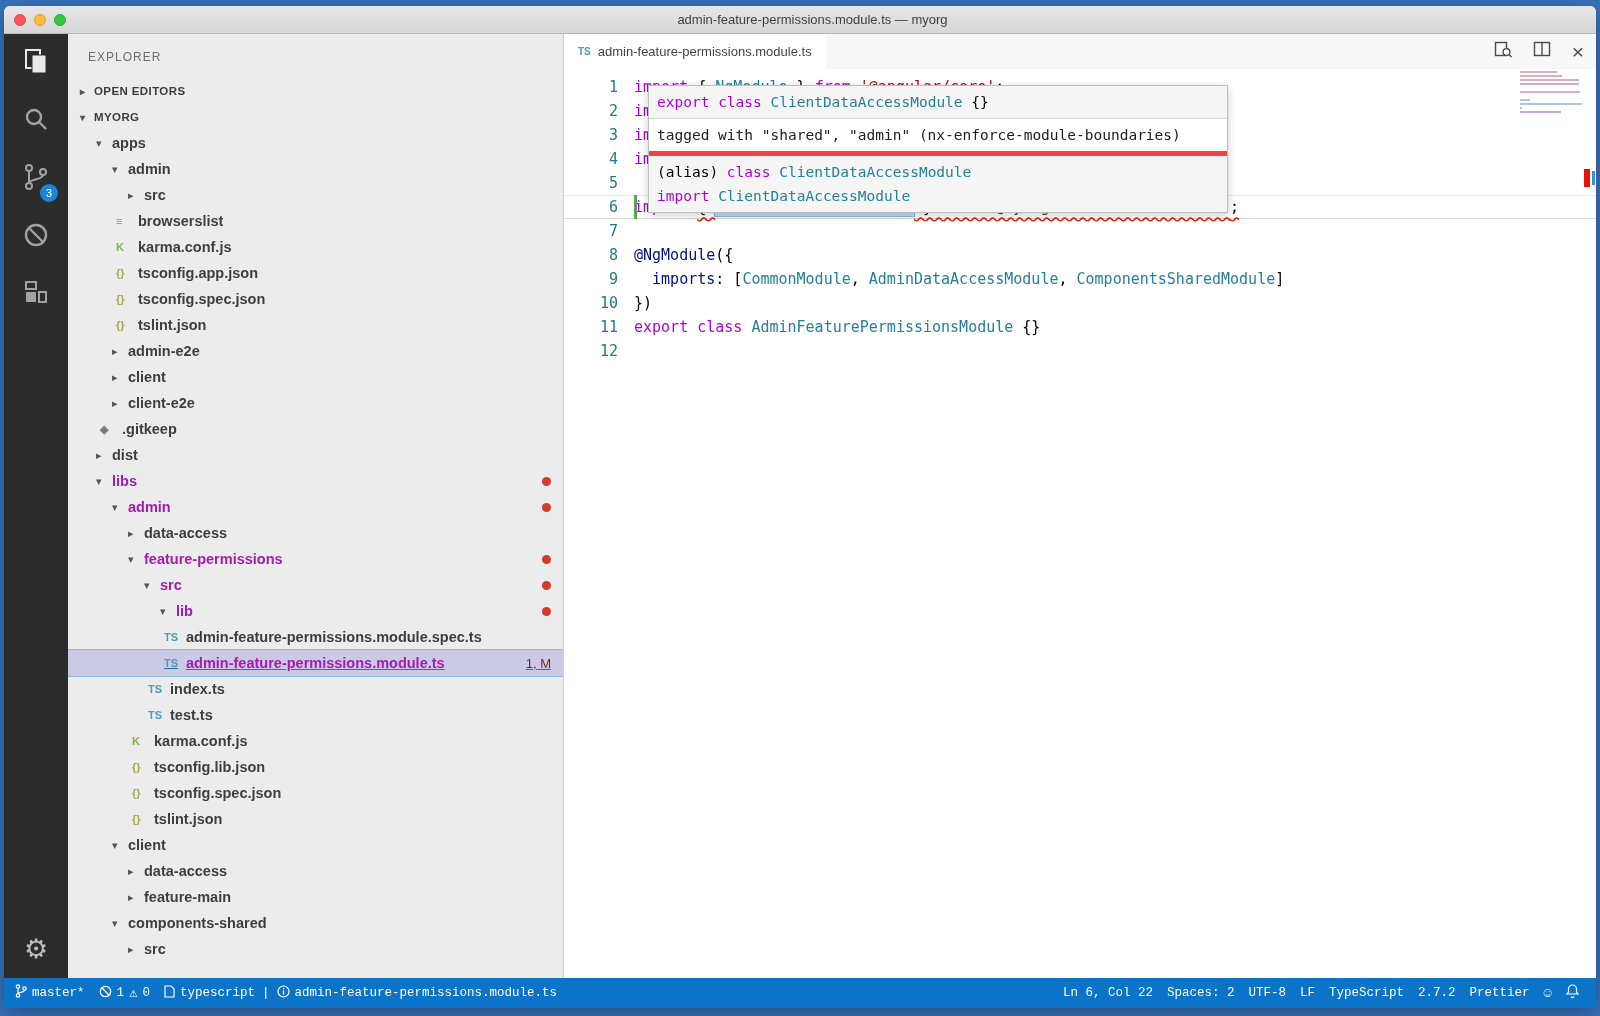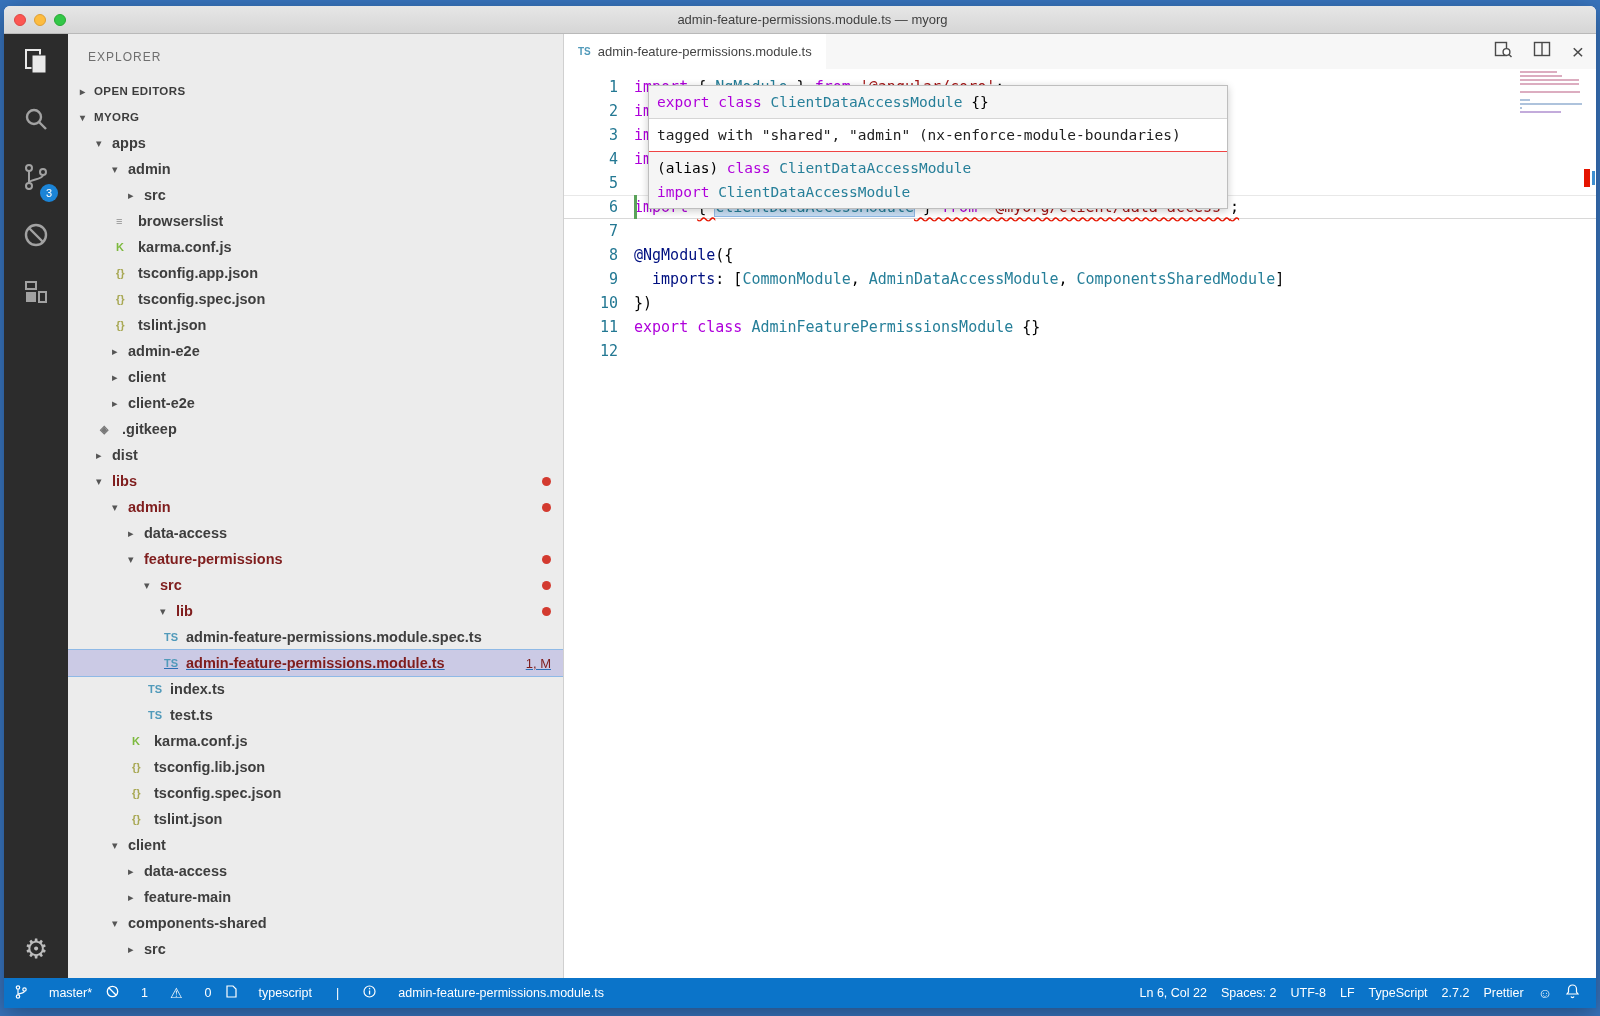--- a/index.html
+++ b/index.html
@@ -36,21 +36,21 @@
   .section-header { height:26px; display:flex; align-items:center; font-size:11.5px; font-weight:bold;
     letter-spacing:.4px; color:#3C3C3C; padding-left:12px; cursor:pointer; }
   .section-header .arrow { width:14px; font-size:10px; color:#555; }
   .trow { height:26px; display:flex; align-items:center; padding-right:12px; font-size:14.5px; color:#3E3E3E; cursor:pointer; white-space:nowrap; }
   .trow .arrow { width:16px; flex:none; font-size:11px; color:#555; }
   .trow .ficon { width:22px; flex:none; font-size:11px; font-weight:bold; }
   .trow .flabel { overflow:hidden; text-overflow:ellipsis;font-weight:bold; }
   .trow .fspacer { flex:1; }
   .trow .fdot { width:9px; height:9px; border-radius:50%; background:#D33A2F; flex:none; }
   .trow .fbadge { color:#7f1d1d; font-size:13px; flex:none; }
-  .trow.red .flabel { color:#7f1d1d; }
+  .trow.red .flabel { color:#a21caf; }
   .trow.sel { background:#CBCAE5; }
 
   
   .editor { flex:1; position:relative; background:#FFFFFF; min-width:0; }
   .tabbar { height:35px; background:#F7F7F7; display:flex; position:relative; }
   .tab { display:flex; align-items:center; gap:7px; height:35px; padding:0 14px; background:#FFFFFF; max-width:320px; }
   .tab-ts { color:#519ABA; font-weight:bold; font-size:10px; }
   .tab-label { font-size:13px; color:#444; white-space:nowrap; overflow:hidden; }
   .editor-actions { position:absolute; top:0; right:12px; height:35px; display:flex; align-items:center; gap:20px; }
   .close-x { font-size:21px; color:#4A4A4A; line-height:1; cursor:pointer; }
@@ -77,27 +77,27 @@
   .ruler-error { position:absolute; right:6px; top:100px; width:6px; height:18px; background:#E51400; }
   .ruler-sel { position:absolute; right:1px; top:102px; width:3px; height:14px; background:#3E8FD0; }
 
   
   .hover { position:absolute; left:84px; top:16px; width:580px; z-index:40;
     border:1px solid #BEBEBE; box-shadow:0 2px 8px rgba(0,0,0,.2); background:#fff;
     font-family:"DejaVu Sans Mono", monospace; font-size:14.5px; line-height:24px; }
   .hv-sec { padding:4px 8px; }
   .hv-code { background:#F5F5F5; border-bottom:1px solid #D5D5D5; }
   .hv-msg { background:#FFFFFF; color:#212121; }
-  .hv-alias { background:#F5F5F5; border-top:1px solid #ef4444; }
+  .hv-alias { background:#F5F5F5; border-top:5px solid #ef4444; }
   .hv-line { height:24px; white-space:pre; }
 
   
   .statusbar { height:30px; flex:none; background:#0B74C9; color:#fff; display:flex; align-items:center;
     font-size:12.5px; padding:0 10px 0 4px; }
-  .sb-item { display:flex; align-items:center; gap:22px; padding:16px 7px; height:30px; cursor:pointer; white-space:nowrap; }
+  .sb-item { display:flex; align-items:center; gap:5px; padding:16px 7px; height:30px; cursor:pointer; white-space:nowrap;font-family:Liberation Mono, monospace; }
   .sb-right { margin-left:auto; display:flex; align-items:center; }
   .sb-sep { padding:0 2px; }
   .sb-glyph { font-size:14px; line-height:1; }
 </style>
 </head>
 <body>
 
 <div class="window">
 
   <div class="titlebar">

